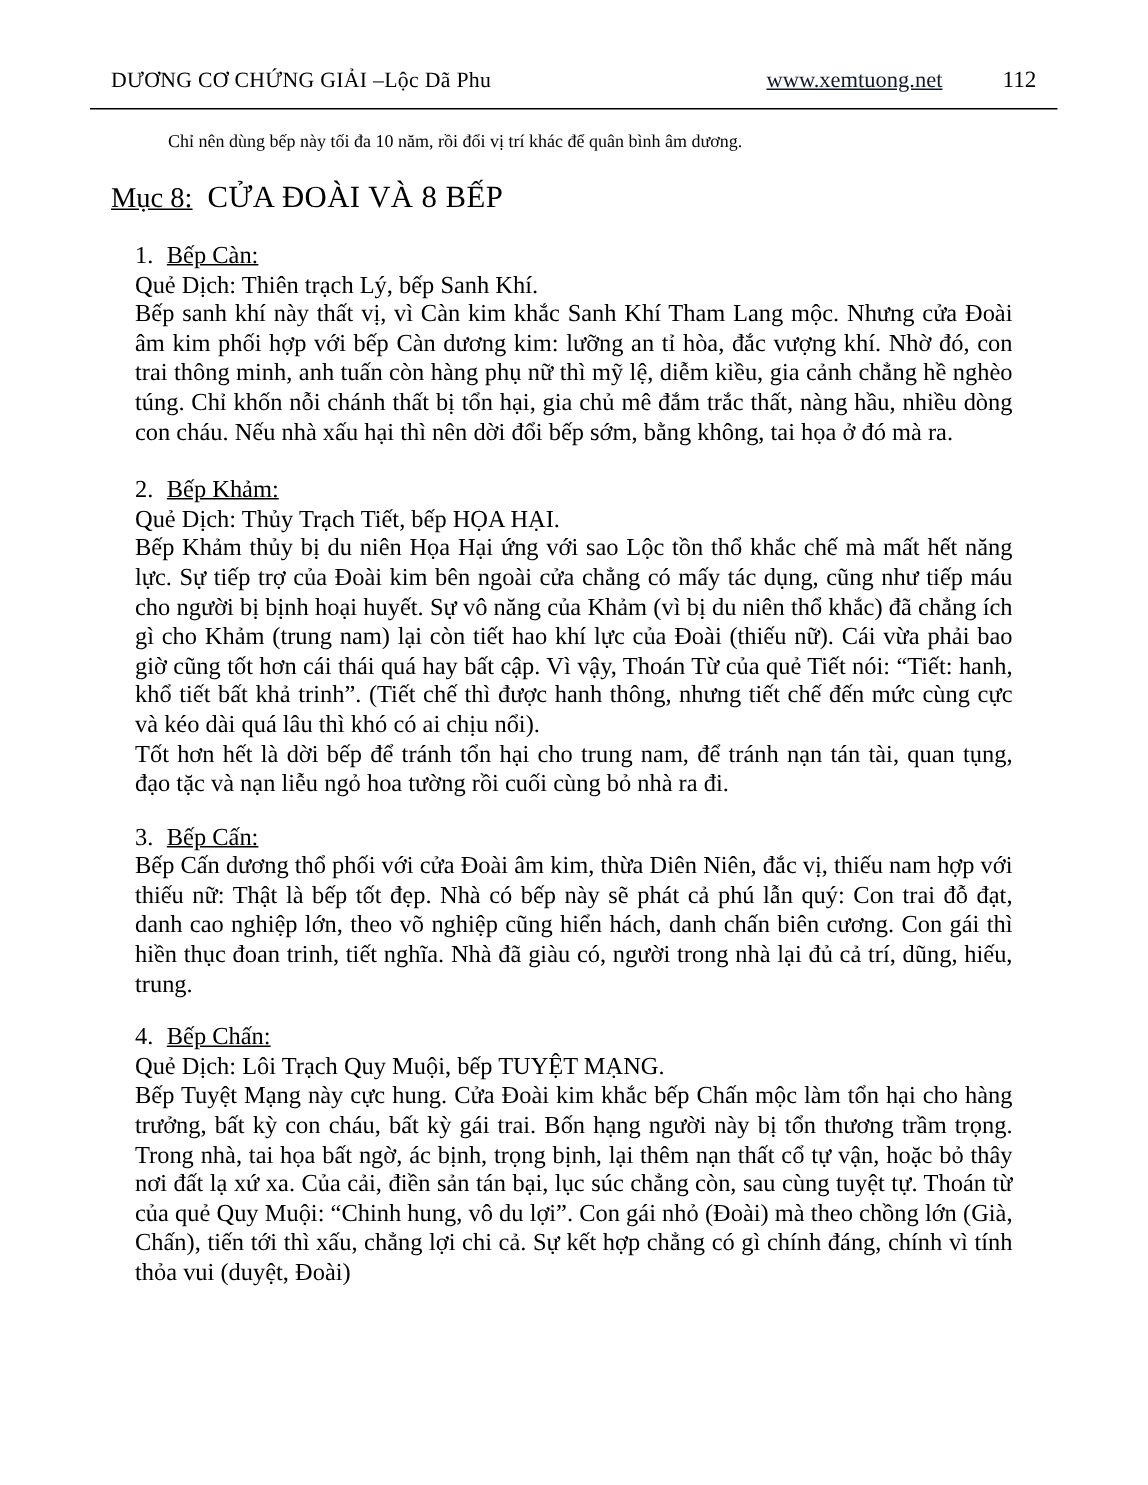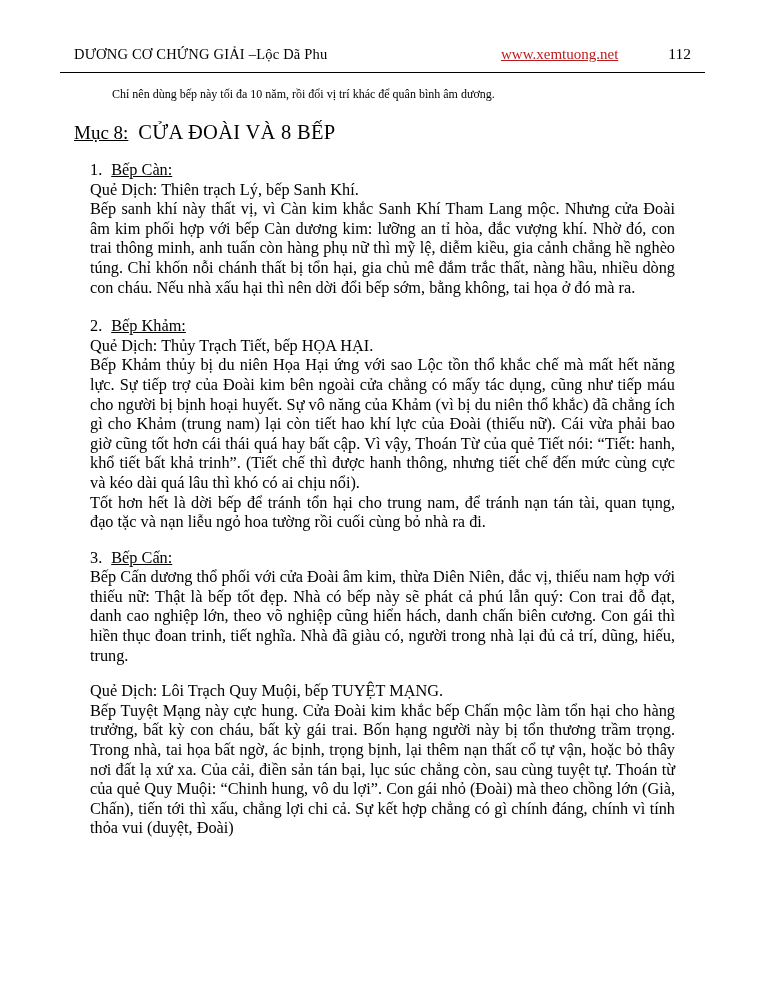--- a/index.html
+++ b/index.html
@@ -19,26 +19,26 @@
   .hdr {
     display: flex;
     justify-content: space-between;
     align-items: baseline;
     font-size: 14.5px;
     white-space: nowrap;
   }
   .hdr-title { letter-spacing: 0.2px; }
   .hdr-right { display: inline-flex; align-items: baseline; }
   .hdr-link {
-    color: #b91c1c;
+    color: #0f172a;
     text-decoration: underline;
     cursor: pointer;
     font-size: 15px;
   }
-  .hdr-page { margin-left: 50px; font-size: 15.5px; }
+  .hdr-page { margin-left: 40px; font-size: 15.5px; }
   .rule {
     border: none;
     border-top: 1.6px solid #000;
     margin: 9px -14px 0 -14px;
   }
   
   .intro {
     margin: 11px 0 0 0;
     font-size: 12px;
     line-height: 20px;
@@ -102,18 +102,19 @@
       <p class="body">Bếp Khảm thủy bị du niên Họa Hại ứng với sao Lộc tồn thổ khắc chế mà mất hết năng lực. Sự tiếp trợ của Đoài kim bên ngoài cửa chẳng có mấy tác dụng, cũng như tiếp máu cho người bị bịnh hoại huyết. Sự vô năng của Khảm (vì bị du niên thổ khắc) đã chẳng ích gì cho Khảm (trung nam) lại còn tiết hao khí lực của Đoài (thiếu nữ). Cái vừa phải bao giờ cũng tốt hơn cái thái quá hay bất cập. Vì vậy, Thoán Từ của quẻ Tiết nói: “Tiết: hanh, khổ tiết bất khả trinh”. (Tiết chế thì được hanh thông, nhưng tiết chế đến mức cùng cực và kéo dài quá lâu thì khó có ai chịu nổi).</p>
       <p class="body">Tốt hơn hết là dời bếp để tránh tổn hại cho trung nam, để tránh nạn tán tài, quan tụng, đạo tặc và nạn liễu ngỏ hoa tường rồi cuối cùng bỏ nhà ra đi.</p>
     </div>
 
     <div class="sec">
       <p class="sec-title"><span class="num">3.</span><span class="u">Bếp Cấn:</span></p>
       <p class="body">Bếp Cấn dương thổ phối với cửa Đoài âm kim, thừa Diên Niên, đắc vị, thiếu nam hợp với thiếu nữ: Thật là bếp tốt đẹp. Nhà có bếp này sẽ phát cả phú lẫn quý: Con trai đỗ đạt, danh cao nghiệp lớn, theo võ nghiệp cũng hiển hách, danh chấn biên cương. Con gái thì hiền thục đoan trinh, tiết nghĩa. Nhà đã giàu có, người trong nhà lại đủ cả trí, dũng, hiếu, trung.</p>
     </div>
 
     <div class="sec">
+      <p class="sec-title"><span class="num">4.</span><span class="u">Bếp Chấn:</span></p>
       <p class="que que-gap">Quẻ Dịch: Lôi Trạch Quy Muội, bếp TUYỆT MẠNG.</p>
       <p class="body">Bếp Tuyệt Mạng này cực hung. Cửa Đoài kim khắc bếp Chấn mộc làm tổn hại cho hàng trưởng, bất kỳ con cháu, bất kỳ gái trai. Bốn hạng người này bị tổn thương trầm trọng. Trong nhà, tai họa bất ngờ, ác bịnh, trọng bịnh, lại thêm nạn thất cổ tự vận, hoặc bỏ thây nơi đất lạ xứ xa. Của cải, điền sản tán bại, lục súc chẳng còn, sau cùng tuyệt tự. Thoán từ  của quẻ Quy Muội: “Chinh hung, vô du lợi”. Con gái nhỏ (Đoài) mà theo chồng lớn (Già, Chấn), tiến tới thì xấu, chẳng lợi chi cả. Sự kết hợp chẳng có gì chính đáng, chính vì tính thỏa vui (duyệt, Đoài)</p>
     </div>
 
   </div>
 </div>
 
 </body></html>

